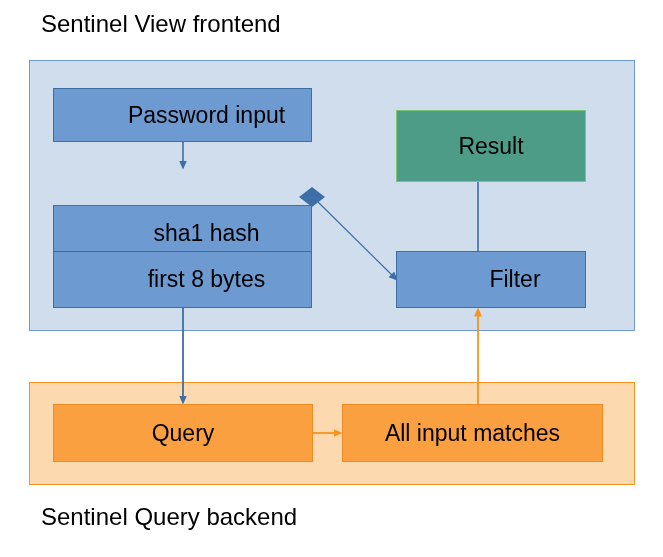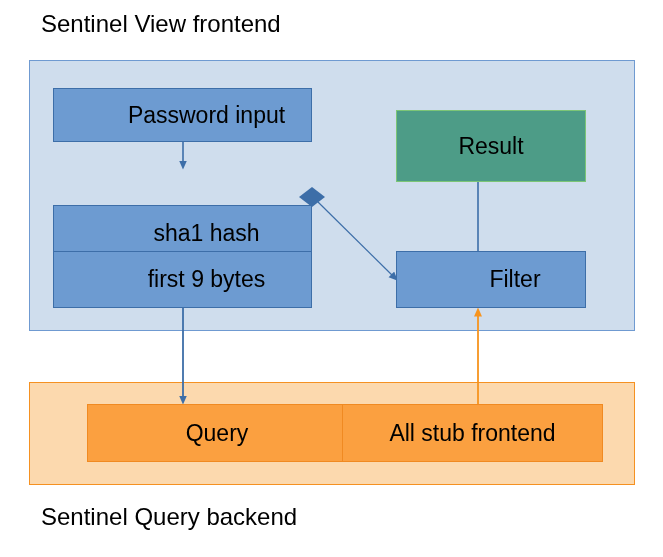--- a/index.html
+++ b/index.html
@@ -103,25 +103,25 @@
 
     <line x1="478" y1="404" x2="478" y2="310" stroke="#f7941e" stroke-width="1.8" marker-end="url(#arrow-orange)"></line>
 
     <line x1="478" y1="251" x2="478" y2="167" stroke="#3d6ea8" stroke-width="1.6" marker-end="url(#arrow-blue)"></line>
   </svg>
 
   <div class="node node-blue" style="left:53px; top:88px; width:259px; height:54px;">Password input</div>
 
   <div class="node node-blue" style="left:53px; top:169px; width:259px; height:57px;margin-top:36px;">sha1 hash</div>
 
-  <div class="node node-blue" style="left:53px; top:251px; width:259px; height:57px;">first 9 bytes</div>
+  <div class="node node-blue" style="left:53px; top:251px; width:259px; height:57px;">first 8 bytes</div>
 
   <div class="node node-green" style="left:396px; top:110px; width:190px; height:72px;">Result</div>
 
   <div class="node node-blue" style="left:396px; top:251px; width:190px; height:57px;">Filter</div>
 
-  <div class="node node-orange" style="left:53px; top:404px; width:260px; height:58px;margin-left:34px;">Query</div>
+  <div class="node node-orange" style="left:53px; top:404px; width:260px; height:58px;">Query</div>
 
-  <div class="node node-orange" style="left:342px; top:404px; width:261px; height:58px;">All stub frontend</div>
+  <div class="node node-orange" style="left:342px; top:404px; width:261px; height:58px;">All input matches</div>
 
   <div class="group-label" style="left:41px; top:505px;">Sentinel Query backend</div>
 
 </div>
 
 </body></html>

